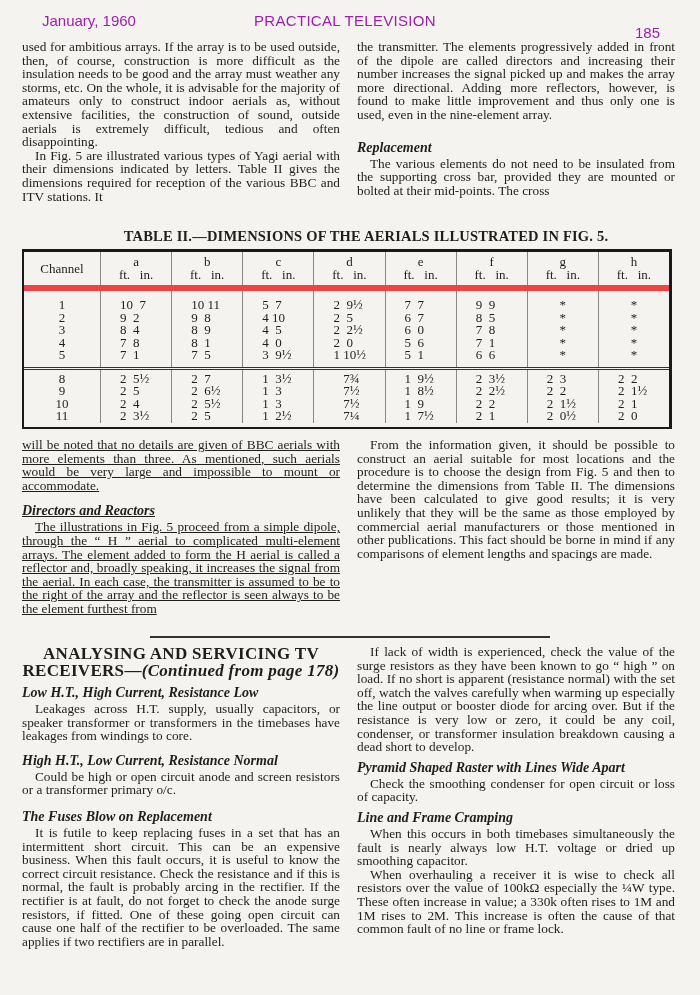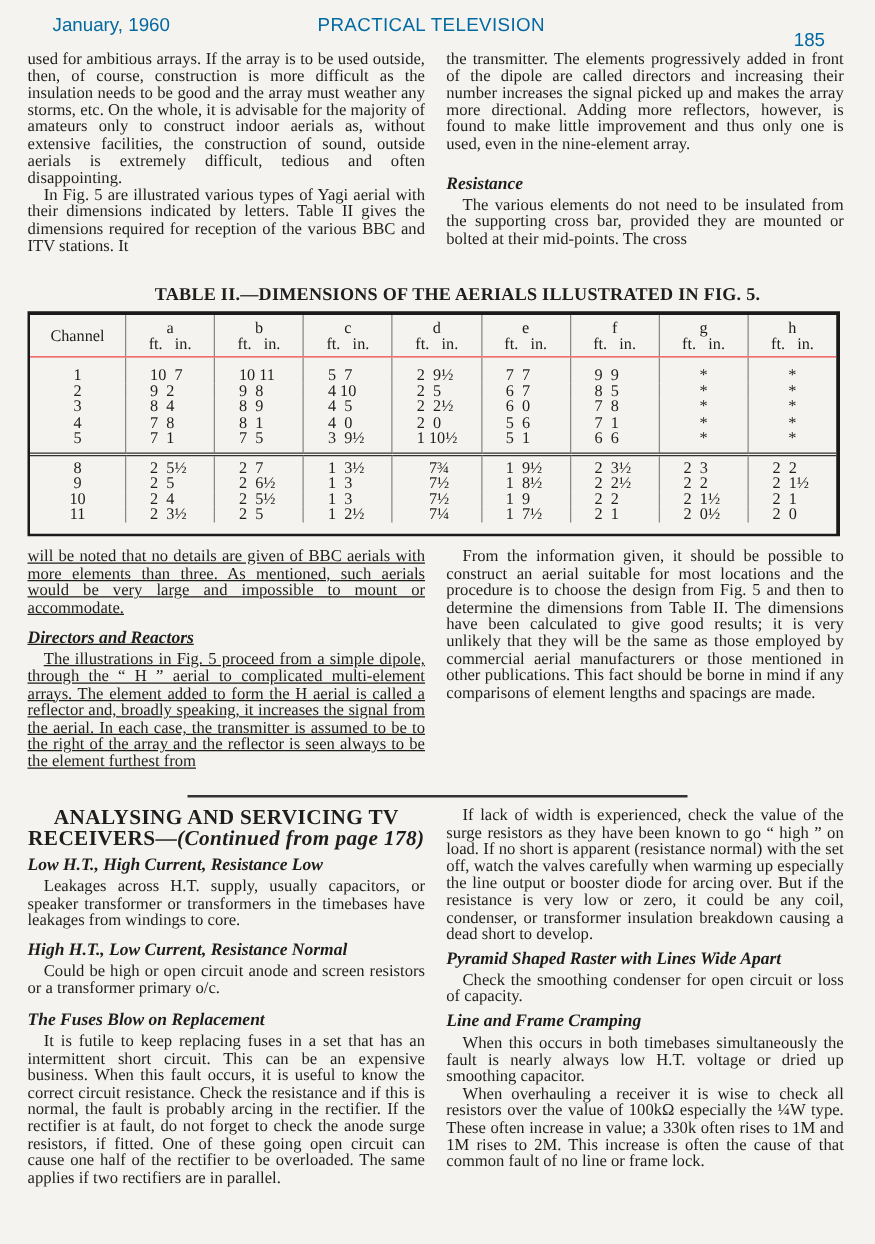--- a/index.html
+++ b/index.html
@@ -6,21 +6,21 @@
   body {
     width:700px; height:995px; overflow:hidden;
     background:#f4f3ef;
     color:#1e1e1e;
     font-family:"Liberation Serif", "DejaVu Serif", serif;
     position:relative;
   }
   .header {
     position:absolute; top:12px; left:30px; right:40px; height:20px;
     font-family:"Liberation Sans", "DejaVu Sans", sans-serif;
-    font-size:15px; color:#0369a1;
+    font-size:15px; color:#a21caf;
   }
   .header .date { position:absolute; left:12px; top:0; }
   .header .title { position:absolute; left:0; right:0; text-align:center; top:0; letter-spacing:0.3px; }
   .header .pgnum { position:absolute; right:0; top:12px; }
 
   .col { position:absolute; font-size:13.3px; line-height:13.6px; text-align:justify; }
   .col p { margin:0; }
   .col p.ind { text-indent:13px; }
   .col h3 {
     margin:6px 0 1px 0; font-style:italic; font-weight:bold; font-size:14px; line-height:16px;
@@ -35,21 +35,21 @@
   .table-title {
     position:absolute; top:228px; left:0; right:0; text-align:center;
     font-weight:bold; font-size:14.5px; letter-spacing:0.2px;padding-left:32px;
   }
   .tbl-wrap {
     position:absolute; left:22px; top:249px; width:650px; height:180px;
     border:2px solid #1a1a1a; border-top:3px solid #1a1a1a; border-right:3px solid #1a1a1a;
     box-sizing:border-box;
   }
   table.dims { border-collapse:collapse; width:100%; font-size:13px; }
-  table.dims th { font-weight:normal; line-height:13px; padding:3px 0 4px 0; border-bottom:1px solid #ef4444; }
+  table.dims th { font-weight:normal; line-height:13px; padding:3px 0 4px 0; border-bottom:6px solid #ef4444; }
   table.dims td { line-height:12.5px; padding:0; text-align:center; }
   table.dims th, table.dims td { border-left:1px solid #888; }
   table.dims th:first-child, table.dims td:first-child { border-left:none; }
   table.dims .sub { display:block; }
   table.dims tr.first td { padding-top:8px; }
   table.dims tr.grp-end td { padding-bottom:5px; }
   table.dims tr.sep td { border-top:3px double #333; padding-top:3px; }
   .v { display:inline-block; min-width:46px; text-align:left; padding-left:14px; white-space:pre; }
 
   .rule { position:absolute; height:1.5px; background:#333; }
@@ -69,21 +69,21 @@
   <span class="pgnum">185</span>
 </div>
 
 <div class="col top-left">
   <p>used for ambitious arrays. If the array is to be used outside, then, of course, construction is more difficult as the insulation needs to be good and the array must weather any storms, etc. On the whole, it is advisable for the majority of amateurs only to construct indoor aerials as, without extensive facilities, the construction of sound, outside aerials is extremely difficult, tedious and often disappointing.</p>
   <p class="ind">In Fig. 5 are illustrated various types of Yagi aerial with their dimensions indicated by letters. Table II gives the dimensions required for reception of the various BBC and ITV stations. It</p>
 </div>
 
 <div class="col top-right">
   <p>the transmitter. The elements progressively added in front of the dipole are called directors and increasing their number increases the signal picked up and makes the array more directional. Adding more reflectors, however, is found to make little improvement and thus only one is used, even in the nine-element array.</p>
-  <h3 style="margin-top:18px">Resistance</h3>
+  <h3 style="margin-top:18px">Replacement</h3>
   <p class="ind">The various elements do not need to be insulated from the supporting cross bar, provided they are mounted or bolted at their mid-points. The cross</p>
 </div>
 
 <div class="table-title">TABLE II.—DIMENSIONS OF THE AERIALS ILLUSTRATED IN FIG. 5.</div>
 
 <div class="tbl-wrap">
   <table class="dims" id="dims-table">
     <thead>
       <tr id="dims-head">
         <th style="width:76px;vertical-align:middle;">Channel</th>

